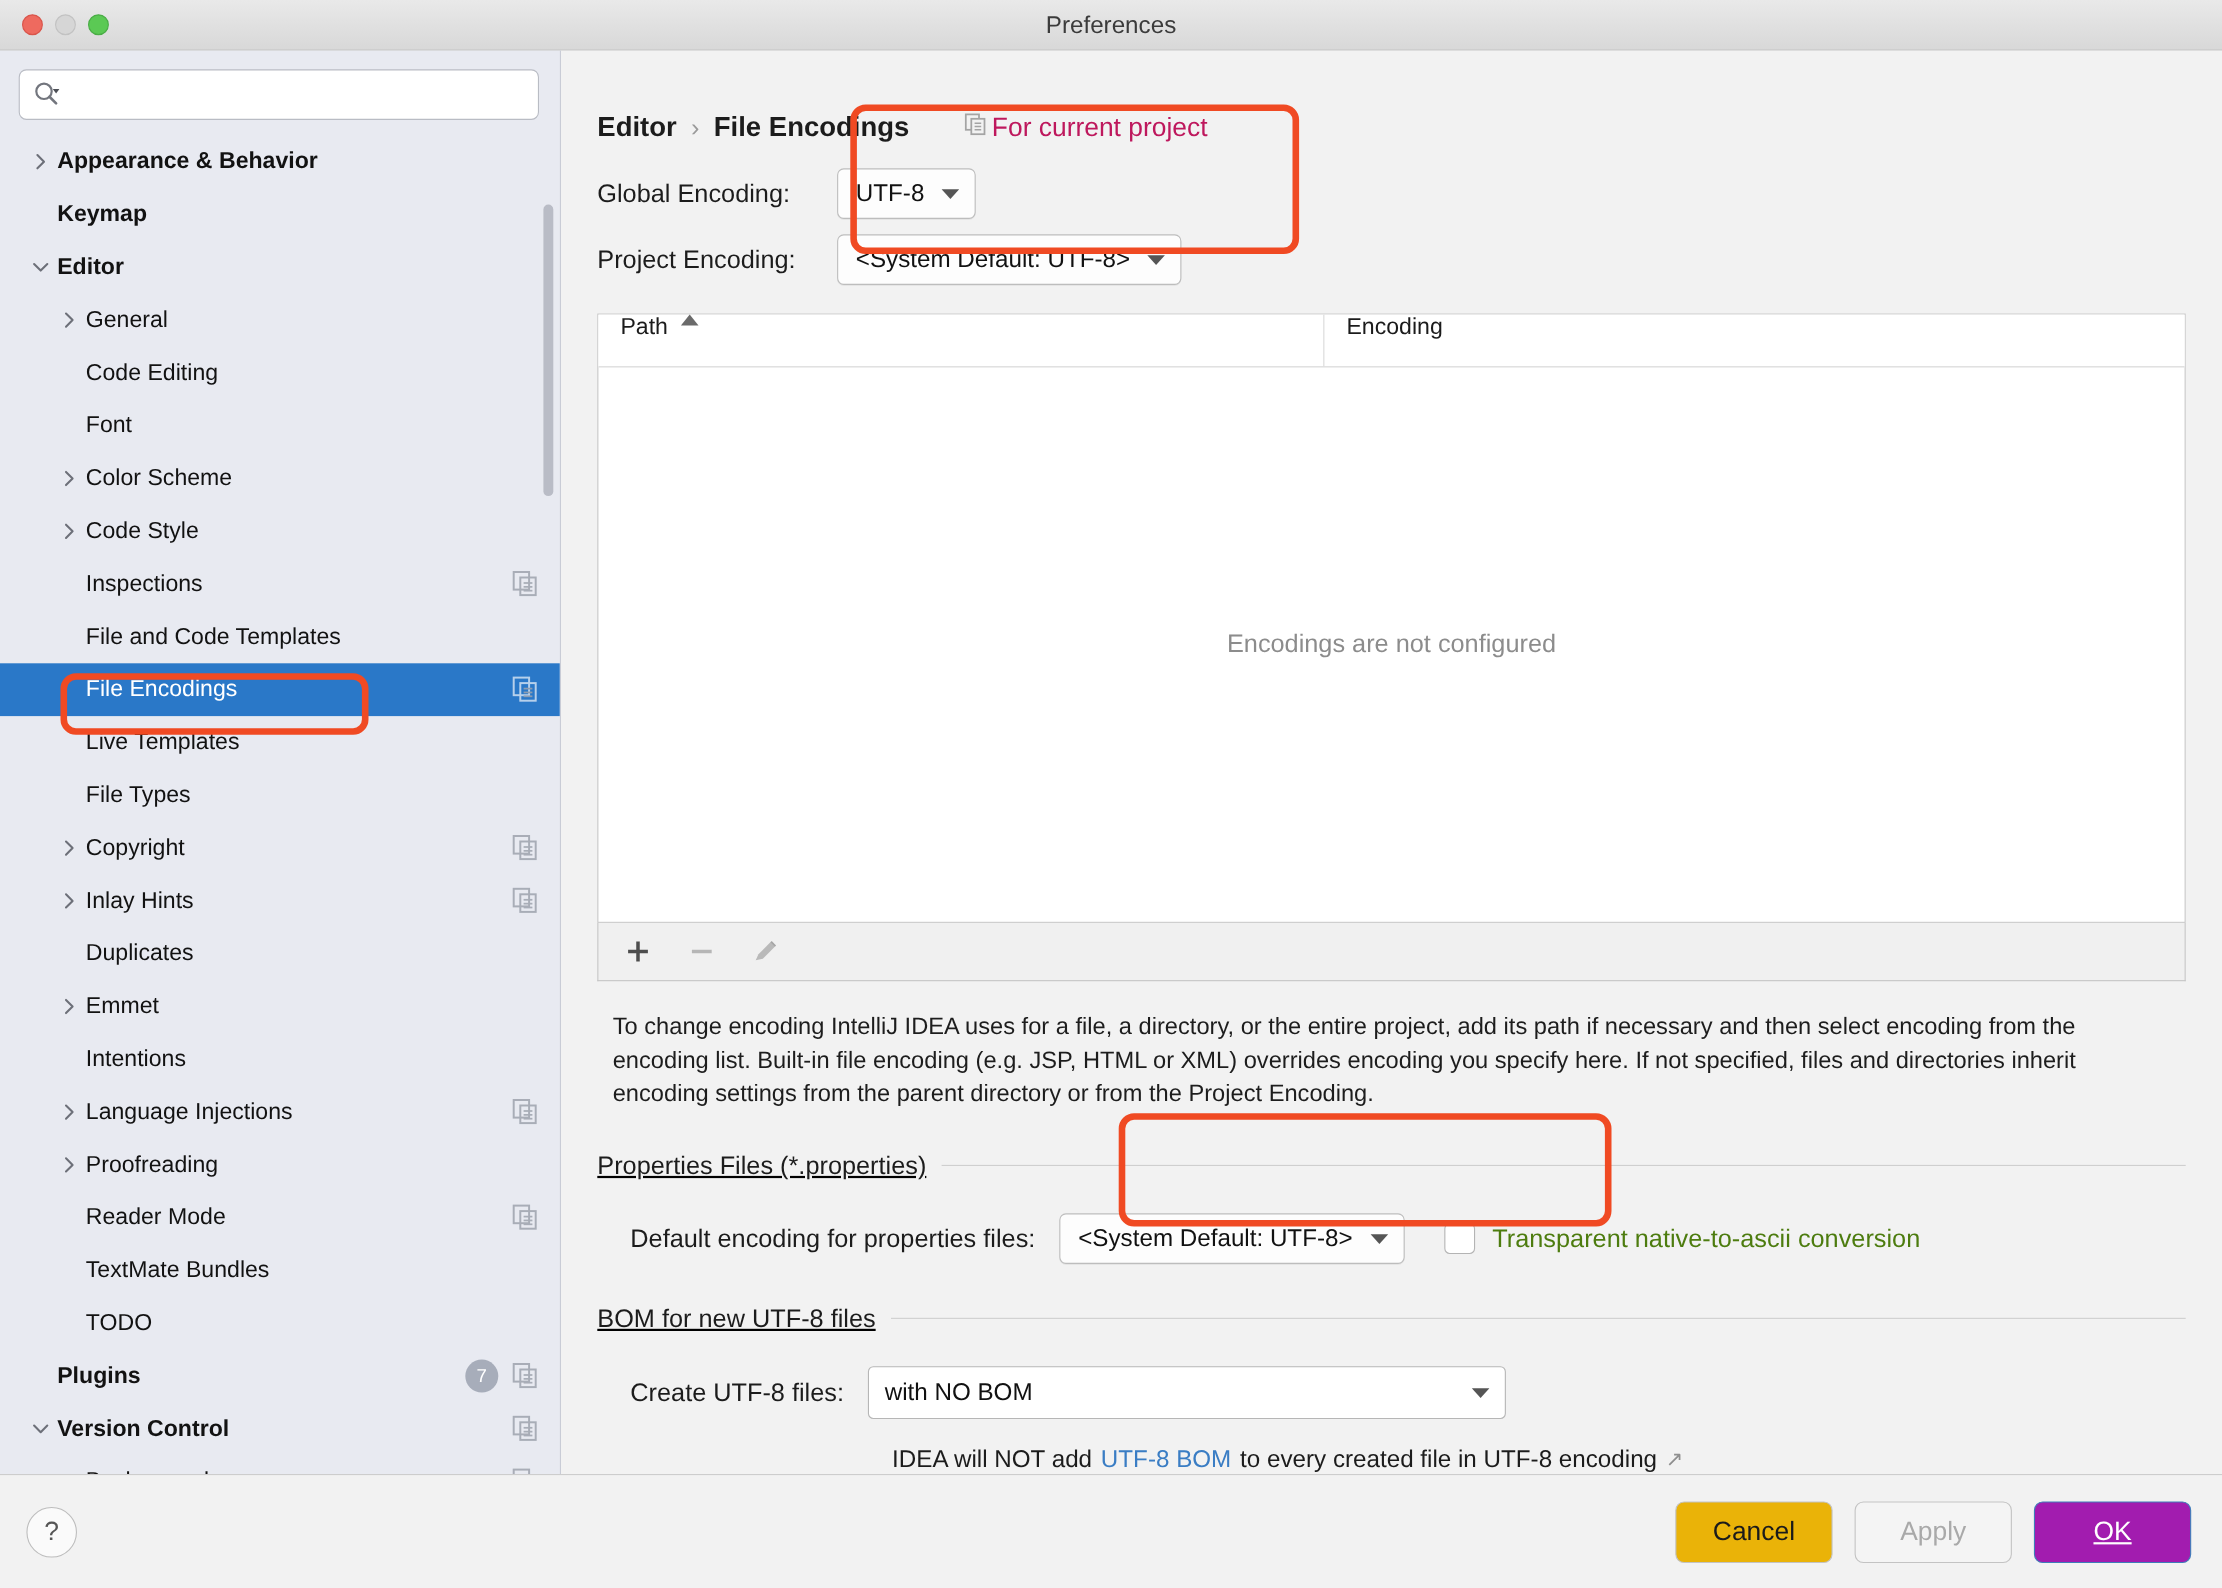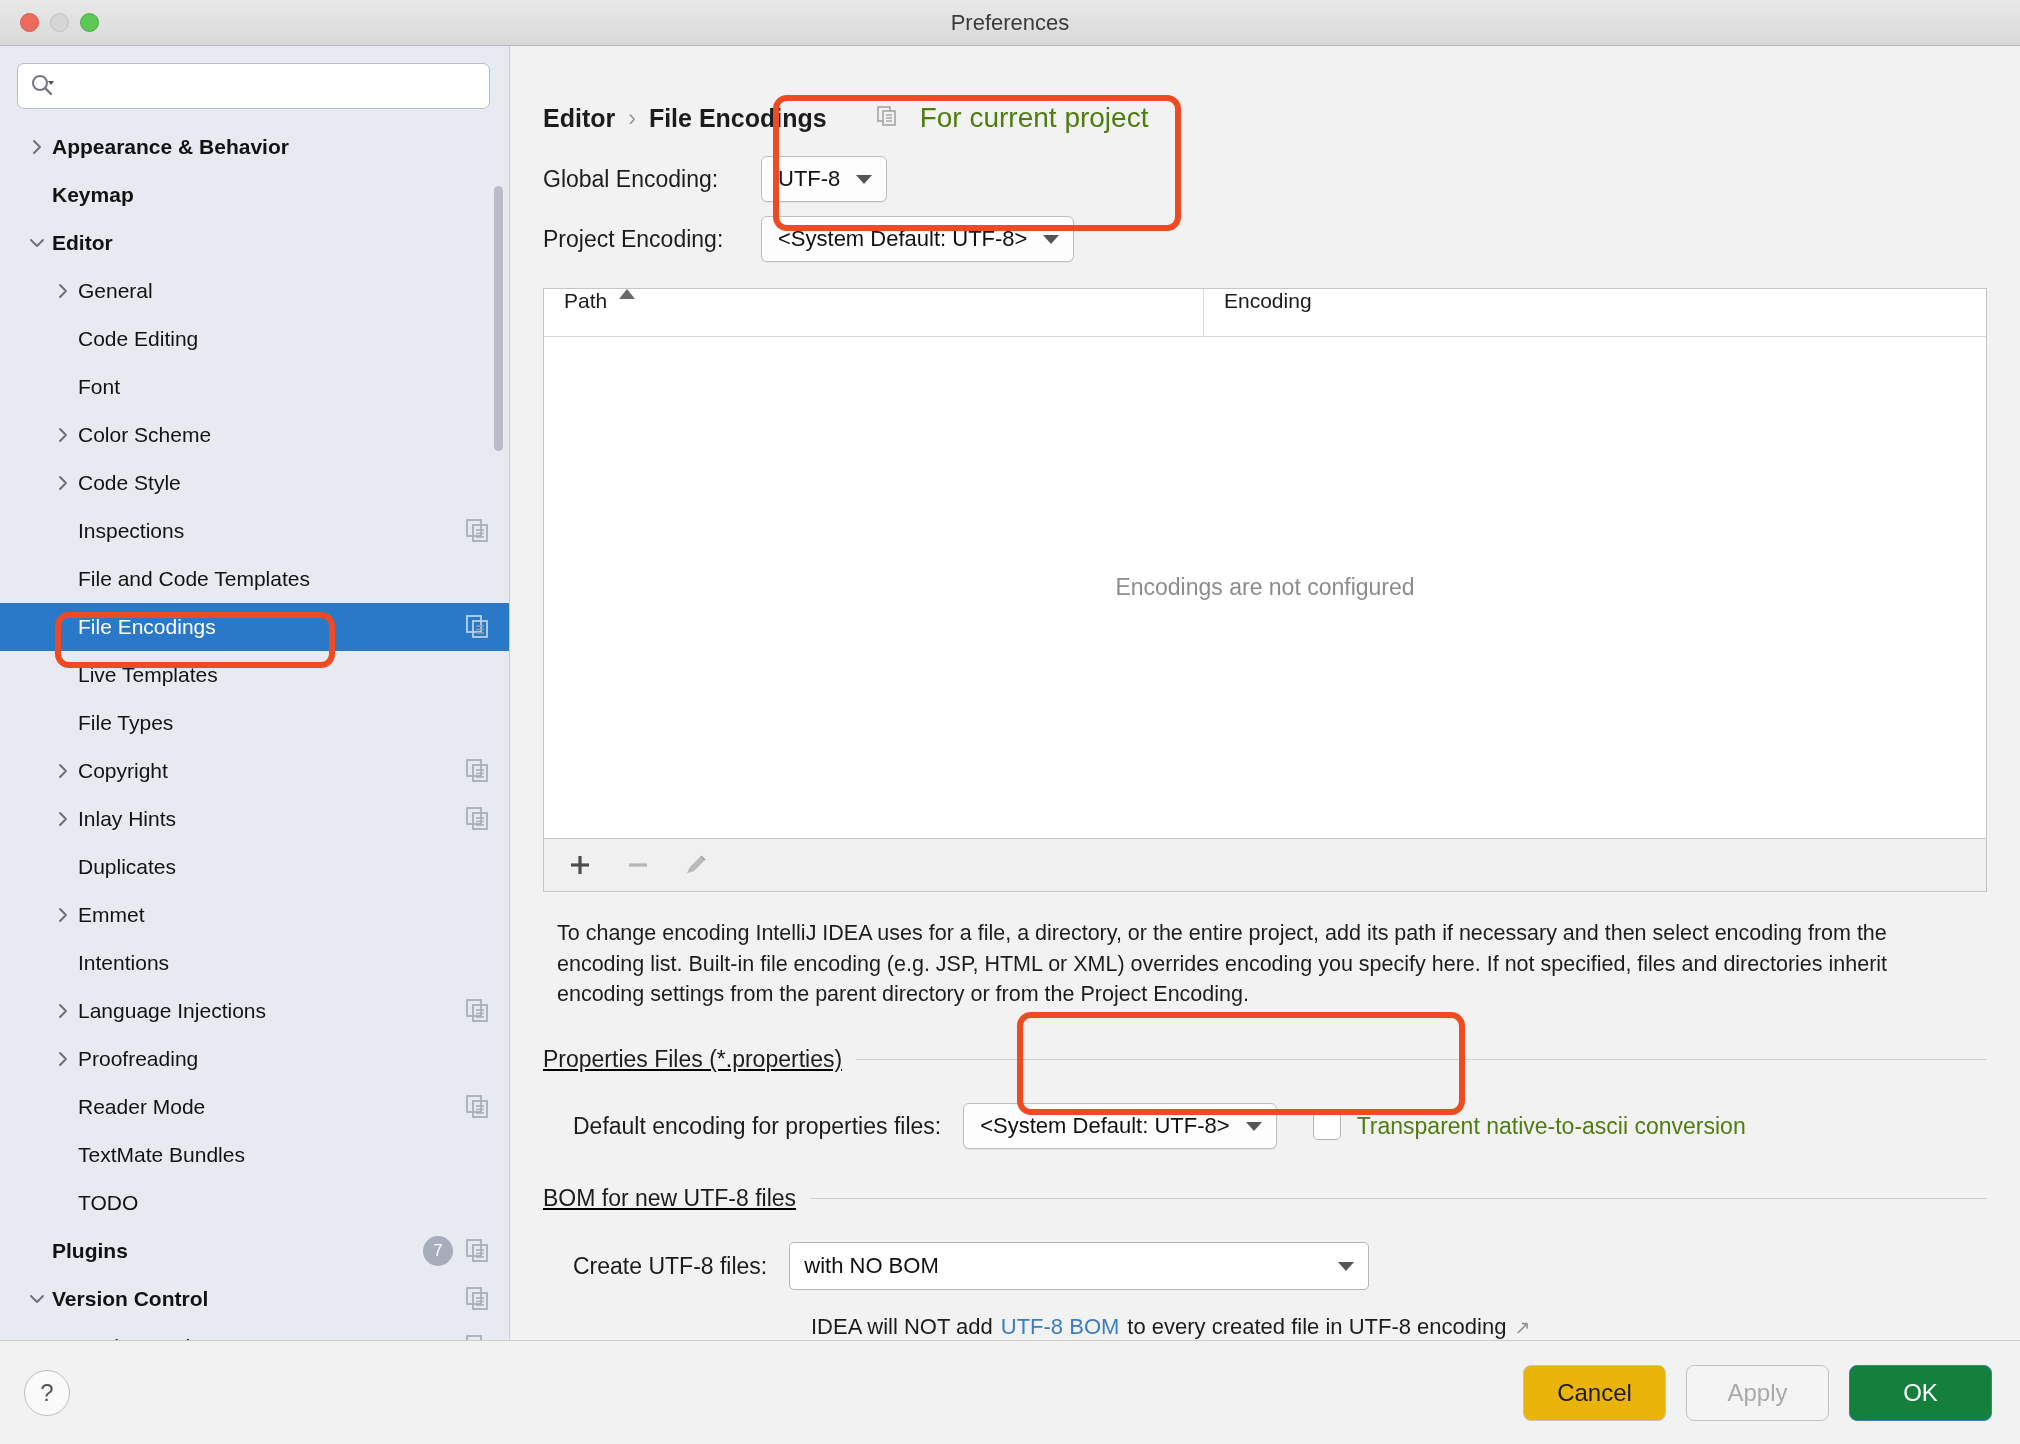--- a/index.html
+++ b/index.html
@@ -97,22 +97,22 @@
     padding: 0 0 0 0; position: relative; overflow: hidden;
     display: flex; flex-direction: column;
   }
   .breadcrumb {
     display: flex; align-items: center; gap: 13px;
     padding: 56px 0 0 33px; font-size: 25px;
   }
   .bc-item { font-weight: bold; color: #1c1c1c; }
   .bc-sep { color: #9a9a9a; font-size: 23px; }
   .bc-note {
-    display: flex; align-items: center; gap: 22px;
-    color: #4d7c0f; font-weight: normal; margin-left: 36px; font-size: 28px;
+    display: flex; align-items: center; gap: 4px;
+    color: #be185d; font-weight: normal; margin-left: 36px; font-size: 24px;
   }
 
   .field-row {
     display: flex; align-items: center;
     padding-left: 33px; margin-top: 22px;
     font-size: 23px; color: #1c1c1c;
   }
   .field-row.second { margin-top: 14px; }
   .field-label { width: 218px; flex: 0 0 218px; }
 
@@ -202,21 +202,21 @@
     display: flex; align-items: center; justify-content: center;
     font-size: 24px; color: #555;
   }
   .footer-right { margin-left: auto; display: flex; gap: 20px; align-items: center; }
   .btn {
     min-width: 143px; height: 56px; border-radius: 8px;
     display: flex; align-items: center; justify-content: center;
     font-size: 24px; border: 1px solid #c3c3c3; background: #eab308; color: #1b1b1b;
   }
   .btn.disabled { color: #a9a9a9; background: #f4f4f4; }
-  .btn.primary { background: #15803d; border-color: #3e7db9; color: #fff; }
+  .btn.primary { background: #a21caf; border-color: #3e7db9; color: #fff; text-decoration: underline; }
 
   
   .anno {
     position: absolute; border: 6px solid #f04a23; border-radius: 14px;
     pointer-events: none; z-index: 50;
   }
   #anno-encodings { left: 773px; top: 95px; width: 408px; height: 136px; }
   #anno-sidebar   { left: 55px;  top: 612px; width: 280px; height: 56px; }
   #anno-props     { left: 1017px; top: 1012px; width: 448px; height: 103px; }
 </style>

